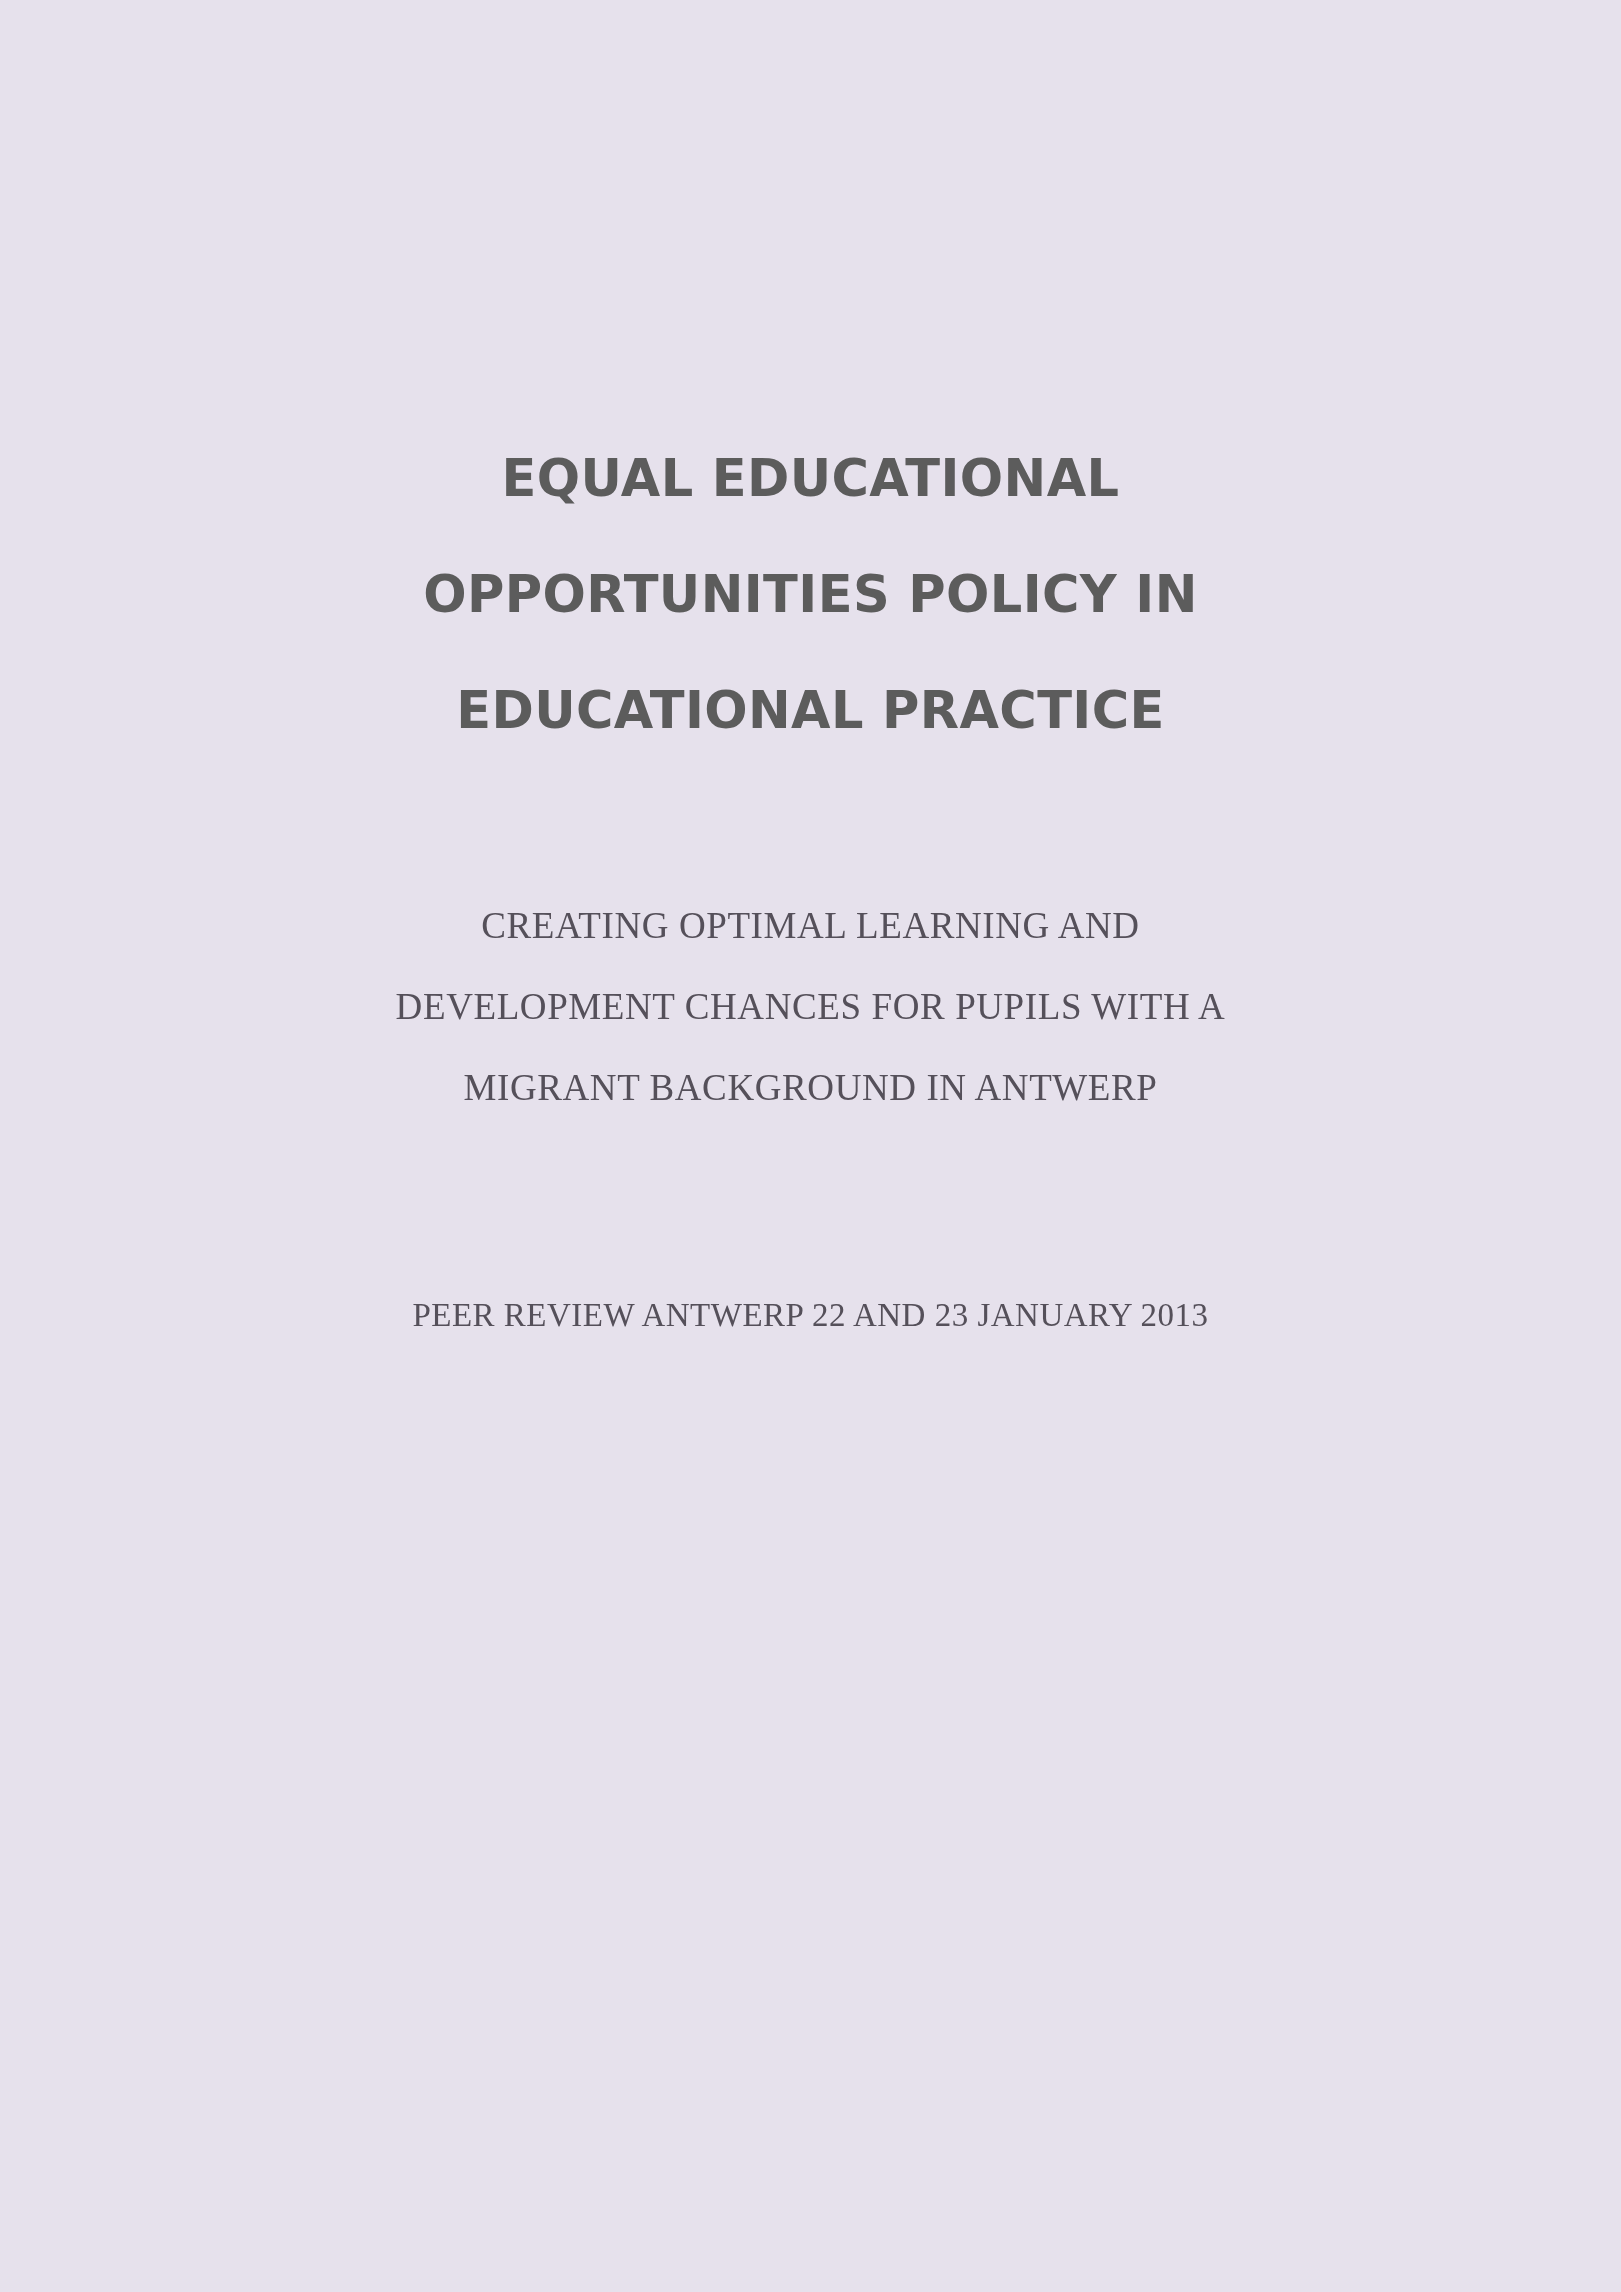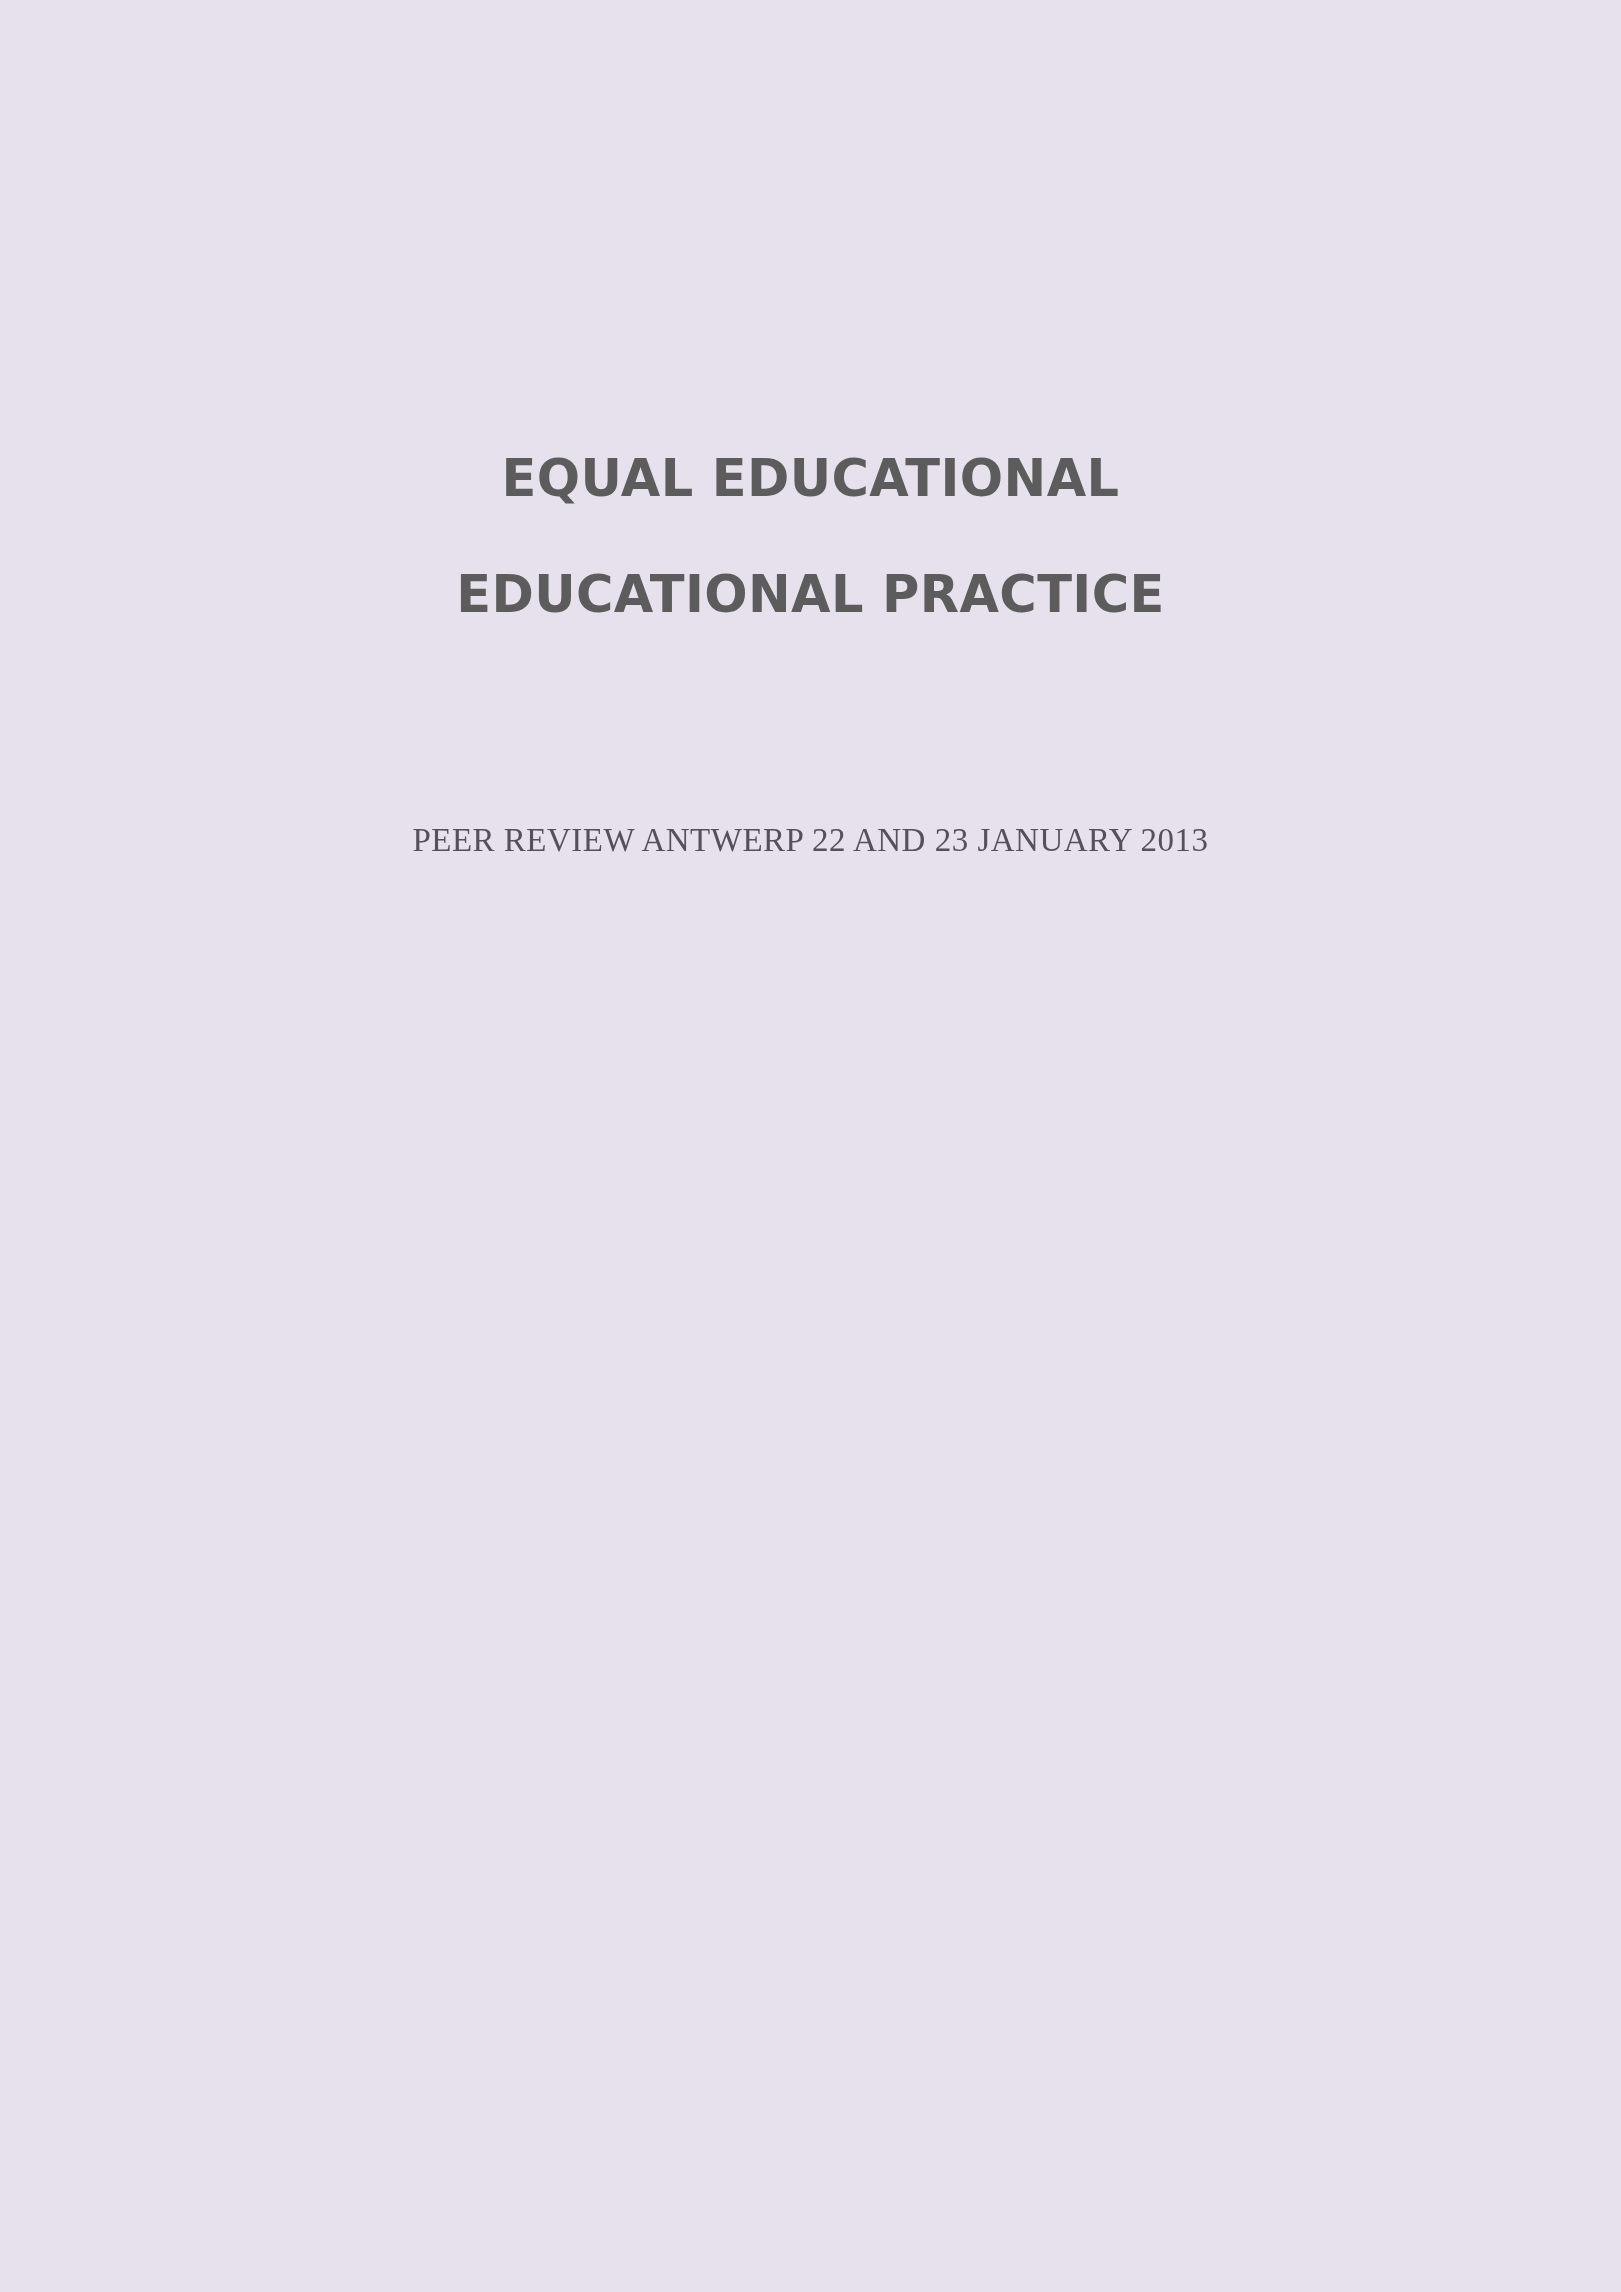--- a/index.html
+++ b/index.html
@@ -71,23 +71,29 @@
   }
 </style>
 </head>
 <body>
 
 <div class="page">
   <div class="content">
 
     <div class="title-block">
       <div class="title-line">EQUAL EDUCATIONAL</div>
+      <div class="title-line">OPPORTUNITIES POLICY IN</div>
       <div class="title-line">EDUCATIONAL PRACTICE</div>
     </div>
 
+    <div class="subtitle-block">
+      <div class="subtitle-line">CREATING OPTIMAL LEARNING AND</div>
+      <div class="subtitle-line">DEVELOPMENT CHANCES FOR PUPILS WITH A</div>
+      <div class="subtitle-line">MIGRANT BACKGROUND IN ANTWERP</div>
+    </div>
 
     <div class="event-block">
       <div class="event-line">PEER REVIEW ANTWERP 22 AND 23 JANUARY 2013</div>
     </div>
 
   </div>
 </div>
 
 
 </body></html>

